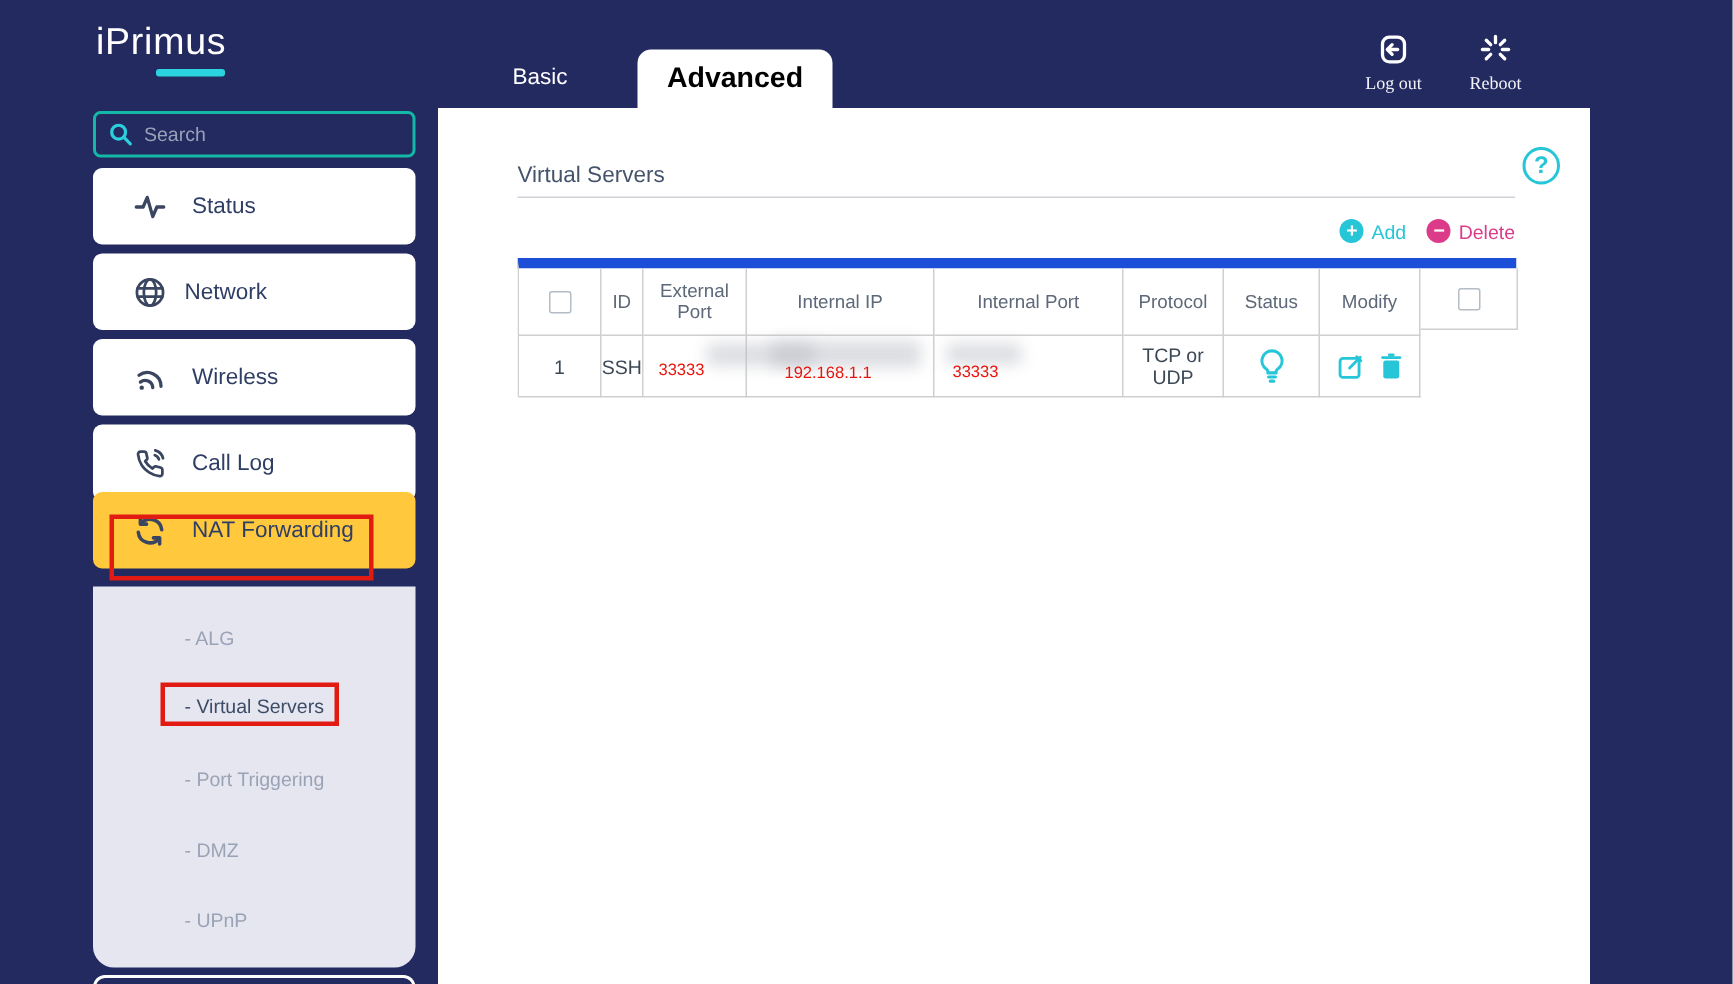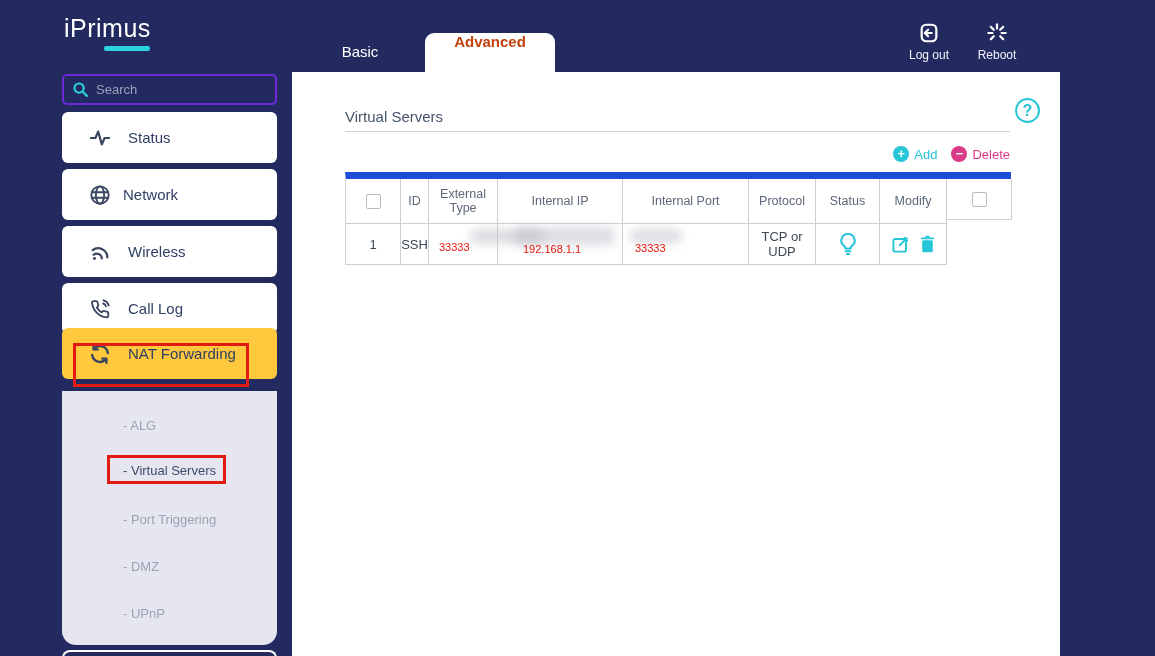--- a/index.html
+++ b/index.html
@@ -25,34 +25,34 @@
   }
   .tab-basic {
     left:330px; top:30px; width:60px; height:42px;
     color:#fff; font-size:15px;
     display:flex; align-items:center; justify-content:center;
     cursor:pointer;
   }
   .tab-advanced {
     left:425px; top:33px; width:130px; height:39px;
     background:#fff; border-radius:9px 9px 0 0;
-    color:#c2410c; font-size:15px; font-weight:bold;
-    display:flex; justify-content:center;
+    color:#000000; font-size:19px; font-weight:bold;
+    display:flex; align-items:center; justify-content:center;
     cursor:pointer;
   }
   .hdr-action {
     top:22px; width:64px; text-align:center; color:#fff; cursor:pointer;
   }
   .hdr-action svg { display:block; margin:0 auto; }
-  .hdr-action .lbl { font-size:12px; margin-top:4px; color:#f3f4fa; }
+  .hdr-action .lbl { font-size:12px; margin-top:4px; color:#f3f4fa;font-family:Liberation Serif, serif; }
 
   
   .searchbox {
     left:62px; top:74px; width:215px; height:31px;
-    border:2px solid #6d28d9; border-radius:5px;
+    border:2px solid #14b8a6; border-radius:5px;
     display:flex; align-items:center; padding:0 8px; gap:7px;
     background:#232a60;
   }
   .searchbox input {
     background:transparent; border:none; outline:none;
     color:#d7dae6; font-size:13px; width:160px;
     font-family:"Liberation Sans", sans-serif;
   }
   .searchbox input::placeholder { color:#9aa2b8; }
 
@@ -259,21 +259,21 @@
       <span>Delete</span>
     </div>
   </div>
 
   <div class="vtable">
 
     <div class="cell h">
       <div class="cb"></div>
     </div>
     <div class="cell h">ID</div>
-    <div class="cell h">External Type</div>
+    <div class="cell h">External Port</div>
     <div class="cell h">Internal IP</div>
     <div class="cell h">Internal Port</div>
     <div class="cell h">Protocol</div>
     <div class="cell h">Status</div>
     <div class="cell h">Modify</div>
 
     <div class="cell r">
       <div class="cb"></div>
     </div>
     <div class="cell r">1</div>

